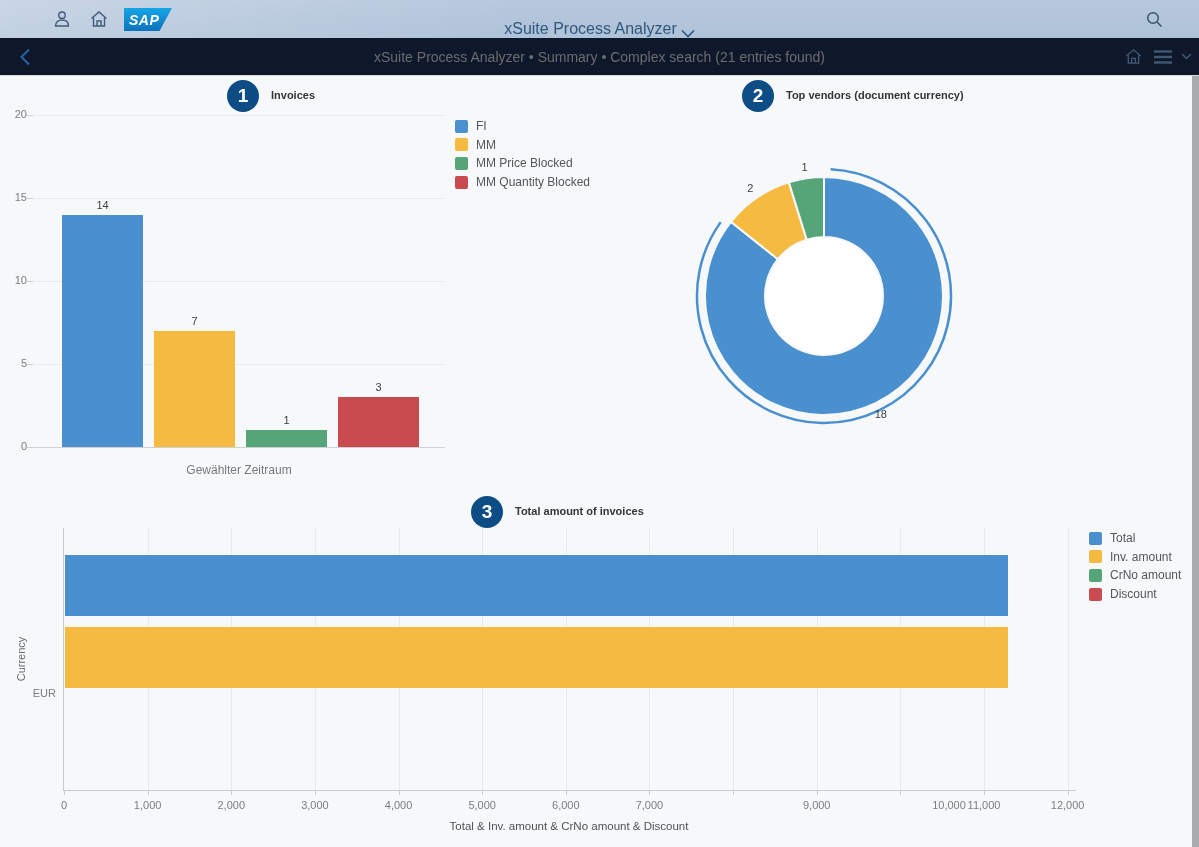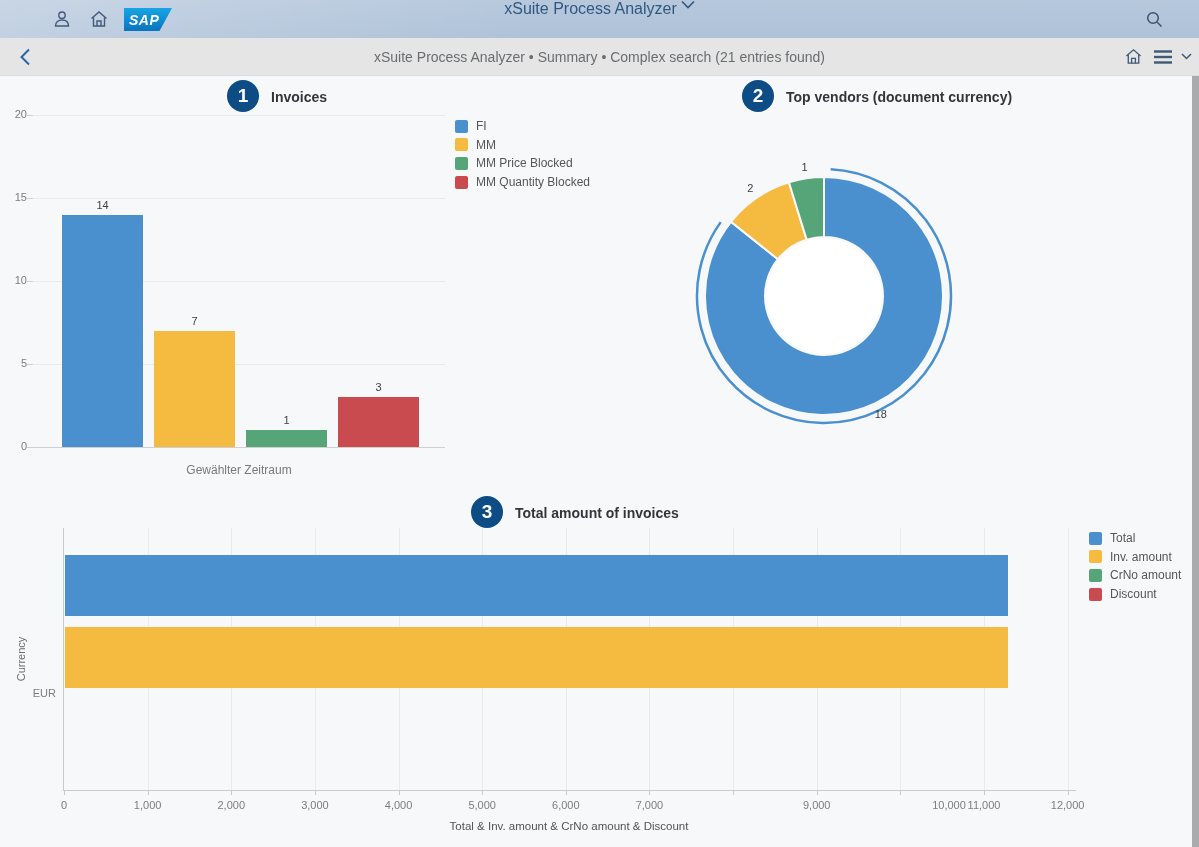--- a/index.html
+++ b/index.html
@@ -5,39 +5,39 @@
   html,body{margin:0;padding:0;background:#e3e6ea;}
   .screen{position:relative;width:1199px;height:847px;background:#f7f8f9;
           font-family:"Liberation Sans",sans-serif;overflow:hidden;}
 
   
   .topbar{position:absolute;left:0;top:0;width:100%;height:38px;
           background-image:linear-gradient(115deg, rgba(255,255,255,.25) 0%, rgba(255,255,255,0) 45%),
                            linear-gradient(#b7c8dd,#aec2d8);}
   .tb-btn{position:absolute;top:0;height:38px;width:34px;display:flex;align-items:center;justify-content:center;cursor:pointer;}
   .tb-title{position:absolute;left:0;top:0;width:100%;height:38px;display:flex;
-            align-items:flex-start;justify-content:center;gap:4px;color:#31577e;font-size:16px;pointer-events:none;}
+            align-items:flex-end;justify-content:center;gap:4px;color:#31577e;font-size:16px;pointer-events:none;}
   .tb-title .txt{pointer-events:auto;}
   .sap-logo{position:absolute;left:124px;top:8px;width:48px;height:23px;
             background:linear-gradient(180deg,#17a5e6,#0c73bd);
             clip-path:polygon(0 0,100% 0,74% 100%,0 100%);
             color:#fff;font-weight:700;font-style:italic;font-size:14px;
             display:flex;align-items:center;padding-left:5px;box-sizing:border-box;letter-spacing:.5px;cursor:pointer;}
 
   
-  .navbar{position:absolute;left:0;top:38px;width:100%;height:38px;background:#e5e5e5;
+  .navbar{position:absolute;left:0;top:38px;width:100%;height:38px;background:#0f172a;
           border-bottom:1px solid #d9dce0;box-sizing:border-box;}
   .nb-center{position:absolute;left:0;top:0;width:100%;height:37px;display:flex;
              align-items:center;justify-content:center;color:#6a6d70;font-size:14px;pointer-events:none;}
   .nb-btn{position:absolute;top:0;height:37px;display:flex;align-items:center;justify-content:center;cursor:pointer;}
 
   
   .badge{position:absolute;width:32px;height:32px;border-radius:50%;background:#0d4c85;color:#fff;
          font-size:19px;font-weight:700;display:flex;align-items:center;justify-content:center;}
-  .chart-title{position:absolute;font-size:14px;font-weight:700;color:#32363a;text-align:center;}
+  .chart-title{position:absolute;font-size:11px;font-weight:700;color:#32363a;text-align:center;}
   .legend{position:absolute;}
   .lg-row{display:flex;align-items:center;height:18.6px;padding:0 8px 0 3px;cursor:pointer;}
   .lg-selected{background:#e8eaec;}
   .chip{width:13px;height:13px;border-radius:2px;margin-right:8px;flex:0 0 13px;}
   .lg-lbl{font-size:12px;color:#54565a;white-space:nowrap;}
 
   
   .plot1{position:absolute;left:33px;top:115px;width:412px;height:332px;}
   .hgrid{position:absolute;left:0;width:412px;height:1px;background:#e9eaeb;}
   .hgrid.axisline{background:#cfd0d2;}

